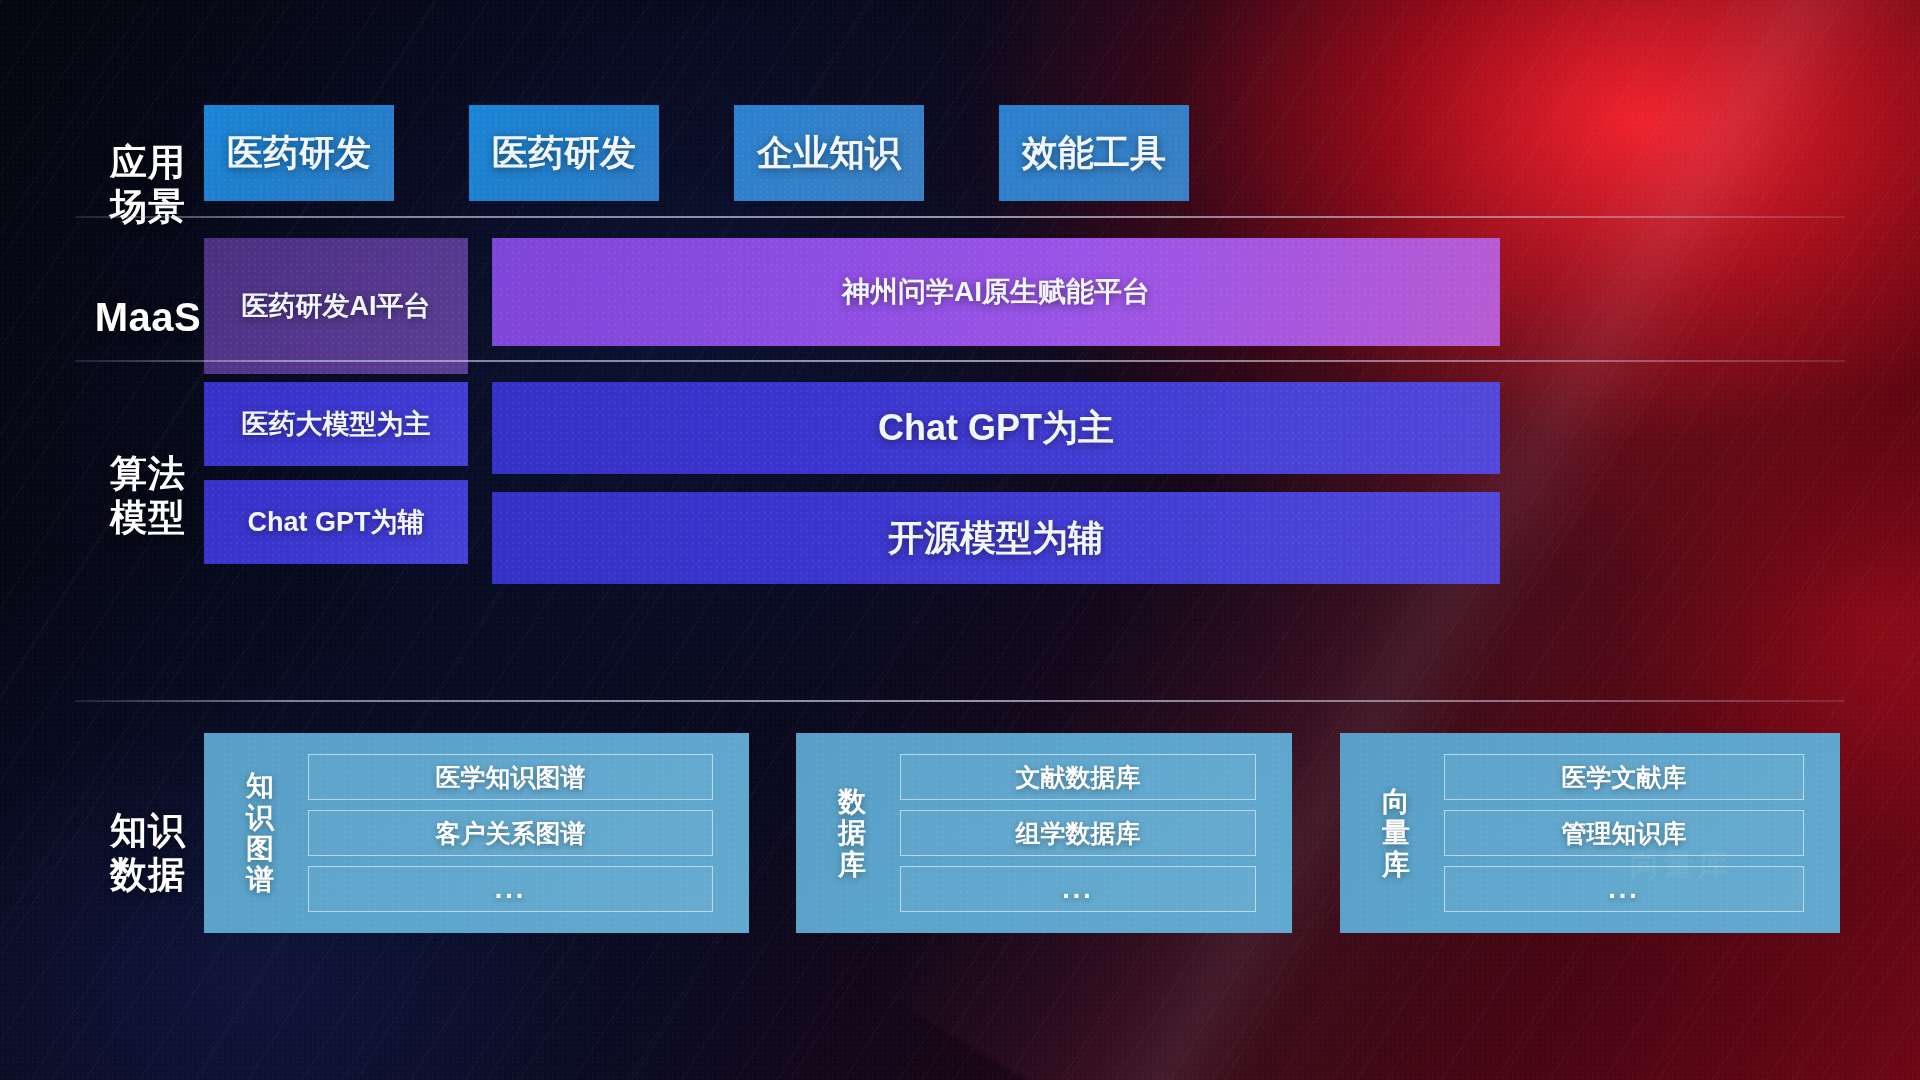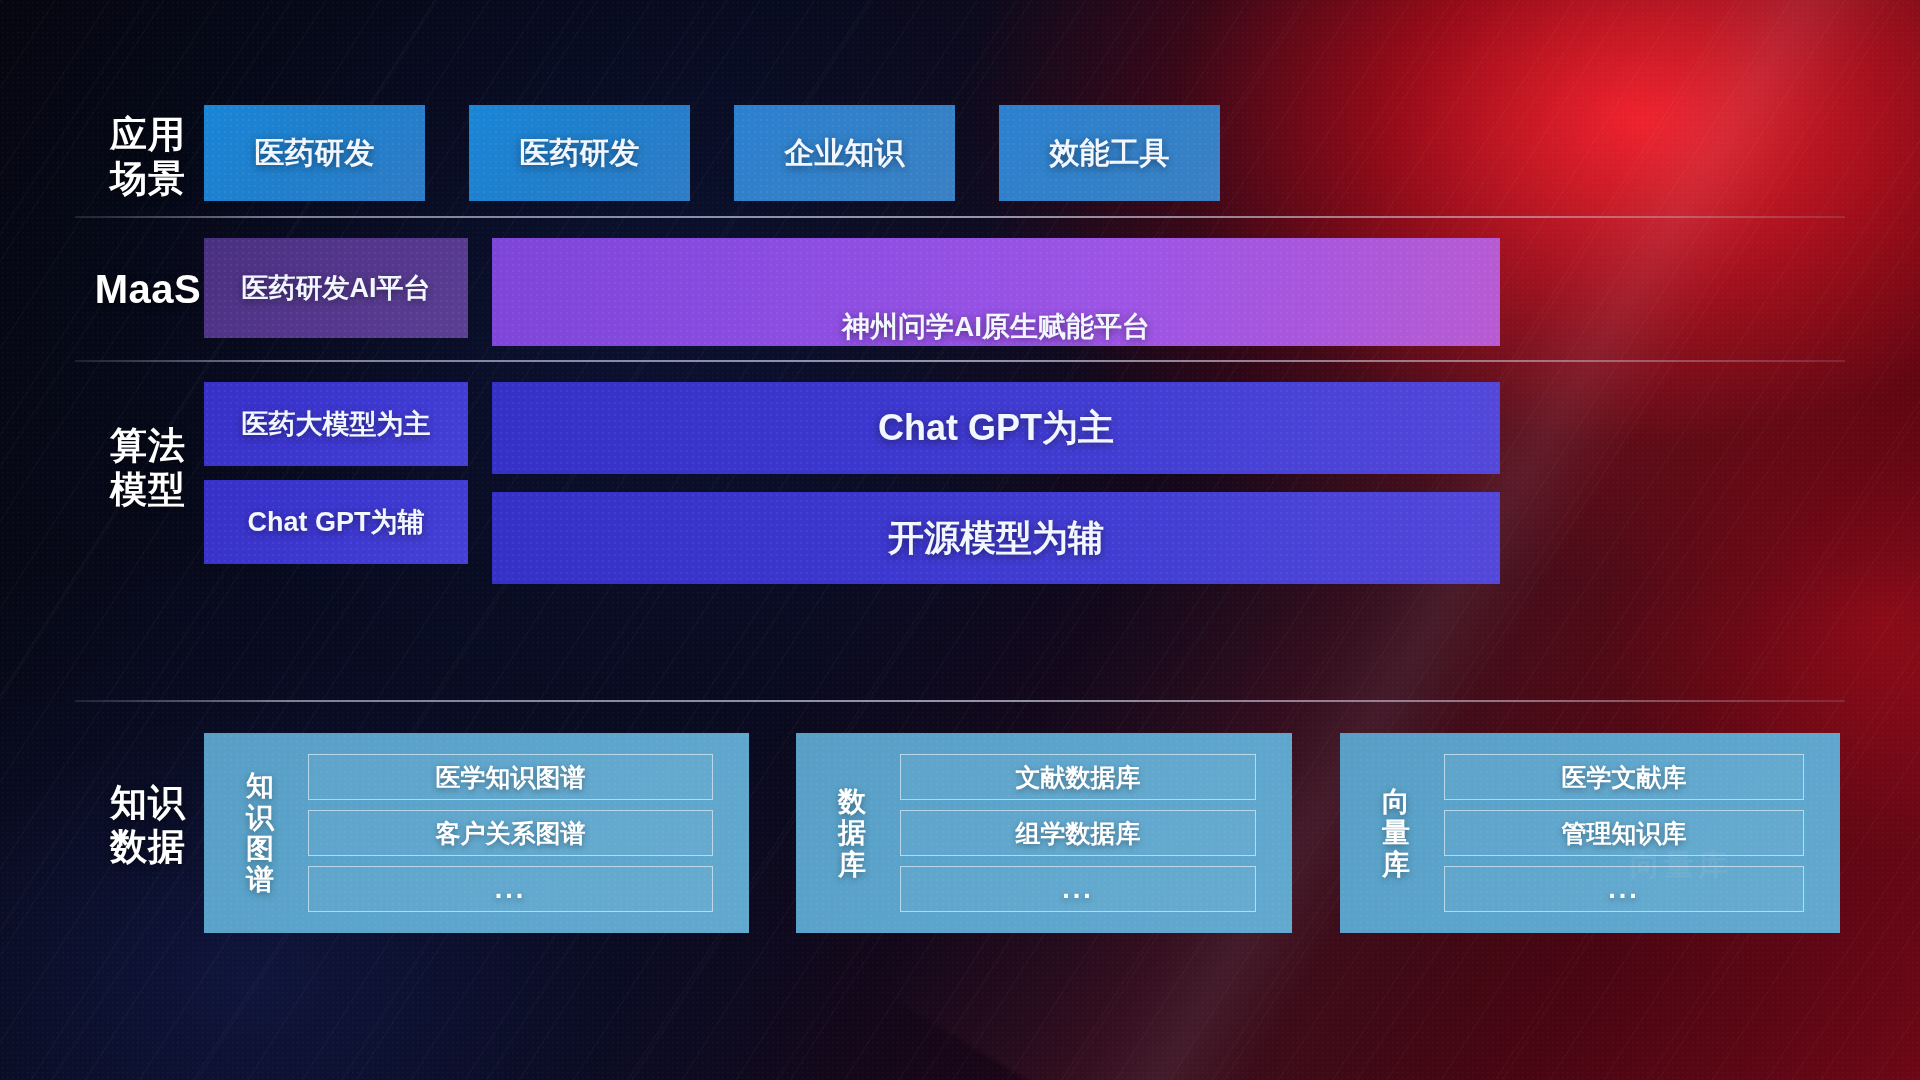--- a/index.html
+++ b/index.html
@@ -59,20 +59,21 @@
   .row-label {
     position: absolute;
     left: 78px;
     width: 140px;
     color: #ffffff;
     font-weight: bold;
     letter-spacing: 1px;
     text-align: center;
     text-shadow: 0 2px 10px rgba(0,0,0,0.65);
     line-height: 1.18;
+    margin-top: 28px;
   }
   .row-label.cjk { font-size: 37px; }
   .row-label.latin { font-size: 40px; letter-spacing: 0.5px; }
 
   .divider {
     position: absolute;
     left: 75px;
     width: 1770px;
     height: 2px;
     background: linear-gradient(90deg, rgba(168,172,200,0.14) 0%, rgba(196,200,225,0.62) 12%, rgba(205,208,230,0.70) 50%, rgba(210,195,215,0.55) 82%, rgba(180,160,190,0.18) 100%);
@@ -95,46 +96,45 @@
     background-image: radial-gradient(rgba(255,255,255,0.10) 1px, rgba(0,0,0,0) 1.2px);
     background-size: 6px 6px;
     opacity: 0.55;
   }
   .card span.lbl { position: relative; z-index: 2; }
 
   
   .app-card {
     top: 0;
     height: 96px;
-    width: 221px;
-    font-size: 30px;
+    width: 190px;
+    font-size: 36px;
     background: linear-gradient(135deg, #1a85d6 0%, #1f7fcc 45%, #2f7cc6 100%);
   }
   .app-card.warm {
     background: linear-gradient(135deg, #2b81cf 0%, #3280c9 50%, #3b80c4 100%);
     align-items: center;
   }
 
   
   .maas-left {
     top: 0;
     left: 204px;
     width: 264px;
-    height: 100px;
+    height: 136px;
     font-size: 27px;
     background: linear-gradient(135deg, #4a3080 0%, #54378c 50%, #5b3f93 100%);
   }
   .maas-right {
     top: 0;
     left: 492px;
     width: 1008px;
     height: 108px;
     font-size: 28px;
     background: linear-gradient(100deg, #7d45d8 0%, #8a4ce0 26%, #9a54e6 58%, #a857dd 80%, #b85bd2 100%);
-    align-items: flex-end;
   }
 
   
   .algo-left {
     left: 204px;
     width: 264px;
     height: 84px;
     font-size: 27px;
     background: linear-gradient(135deg, #3730c9 0%, #3c37cf 50%, #4540d6 100%);
   }

